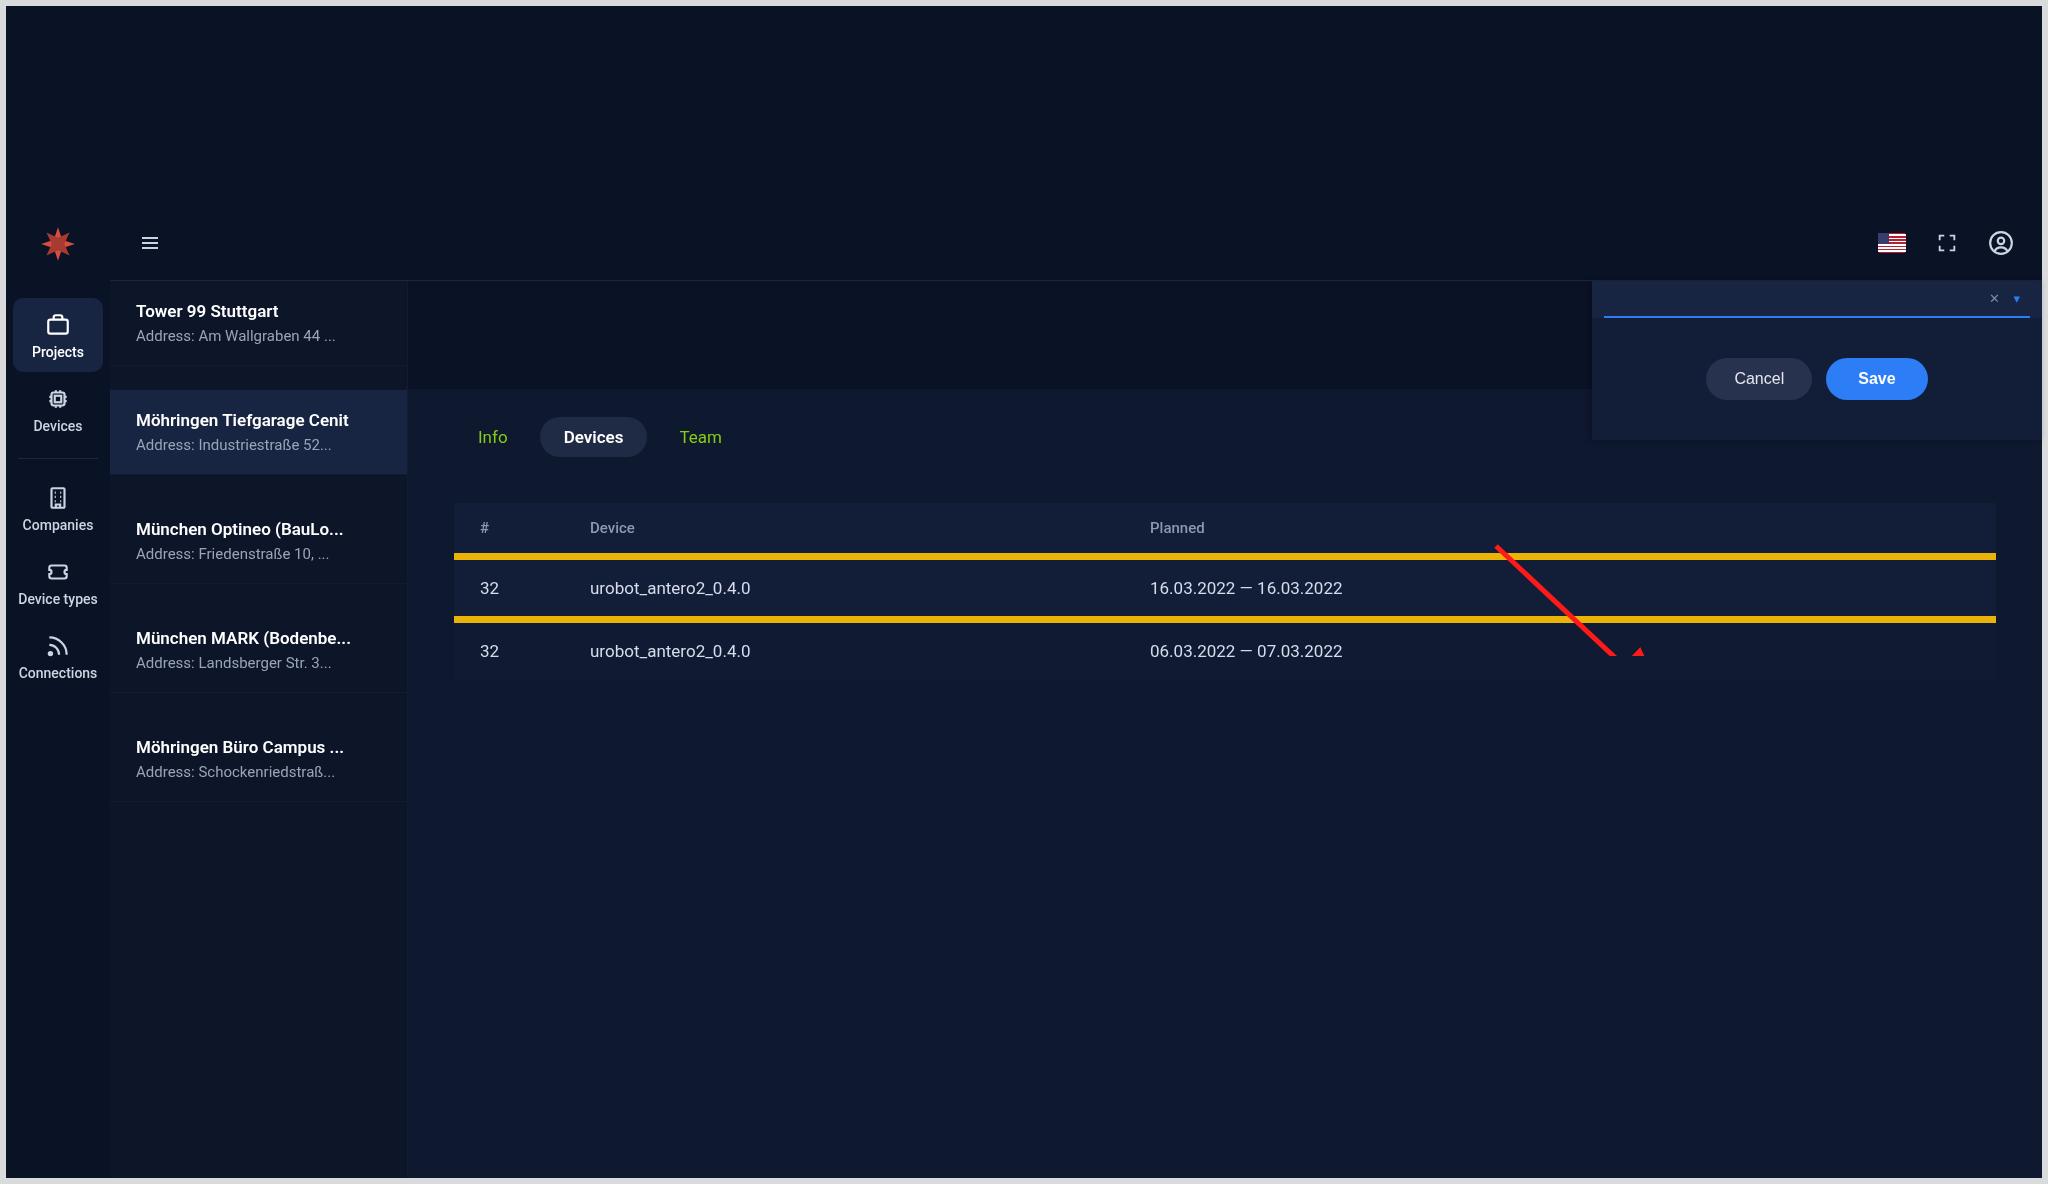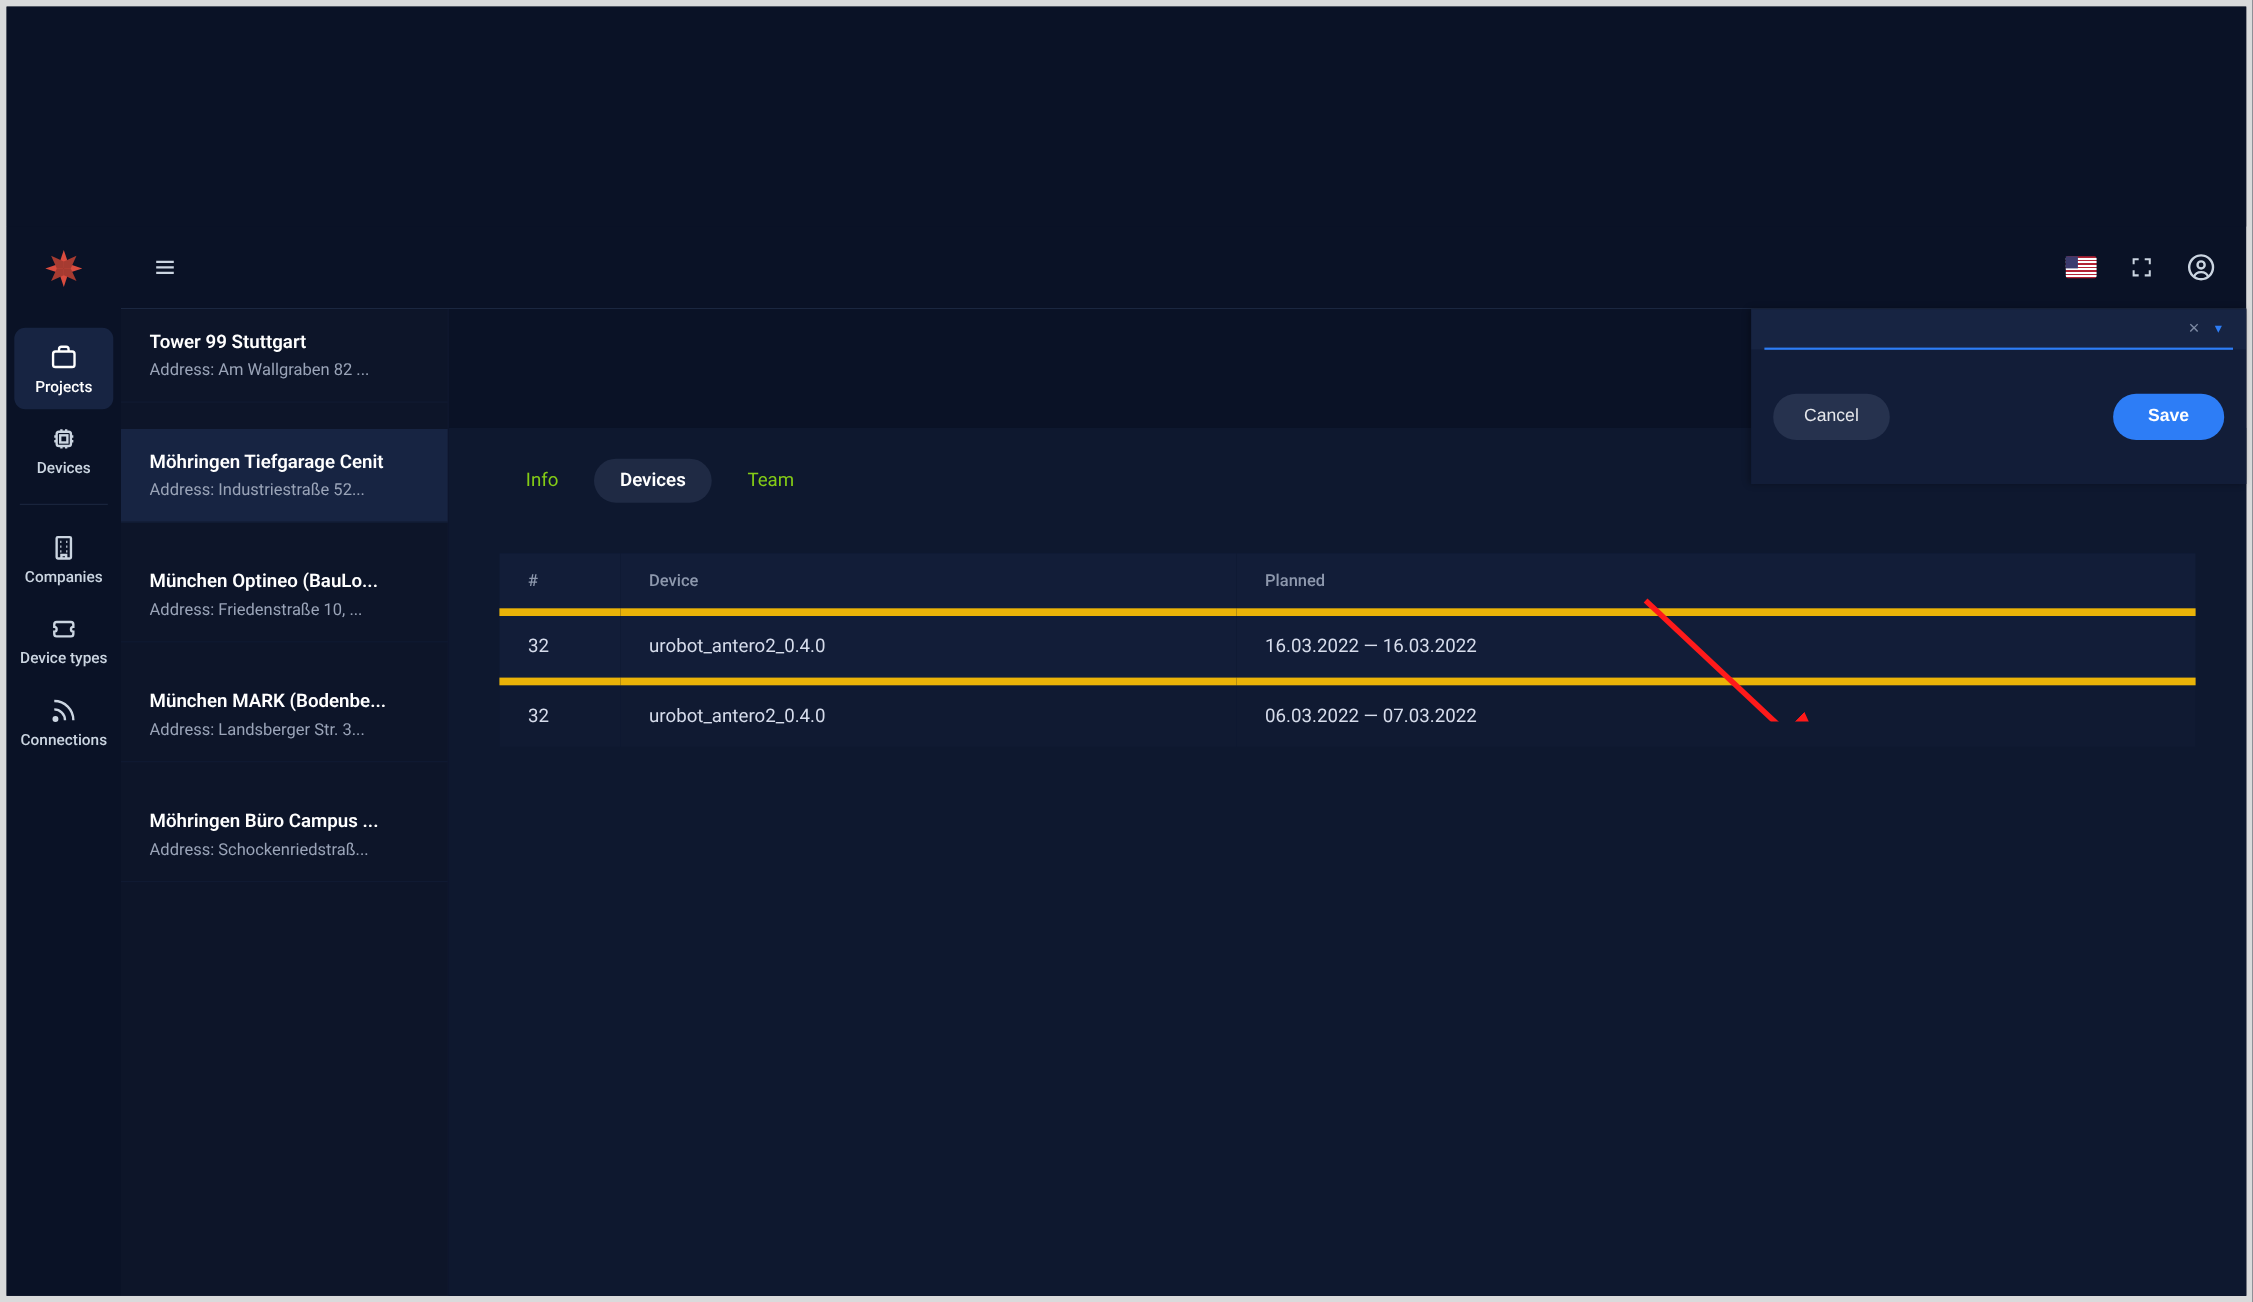--- a/index.html
+++ b/index.html
@@ -265,21 +265,21 @@
     position: absolute;
     top: 4px;
     font-size: 13px;
     color: #7d8aa3;
     cursor: pointer;
   }
   .dd-clear { right: 30px; }
   .dd-caret { right: 10px; color:#2d7df6; }
   .dd-actions {
     display: flex;
-    justify-content: space-between;
+    justify-content: center;
     gap: 14px;
     padding: 40px 20px 40px;
     background: #121d38;
   }
   .btn-cancel {
     background: #26324e;
     color: #e5e7eb;
     border: none;
     padding: 12px 28px;
     border-radius: 26px;
@@ -399,21 +399,21 @@
                 </svg>
             </div>
           </div>
         </div>
 
         <div class="content-row">
 
           <div class="project-list">
             <div class="project-item">
               <div class="title">Tower 99 Stuttgart</div>
-              <div class="addr">Address: Am Wallgraben 82 ...</div>
+              <div class="addr">Address: Am Wallgraben 44 ...</div>
             </div>
             <div class="project-item active">
               <div class="title">Möhringen Tiefgarage Cenit</div>
               <div class="addr">Address: Industriestraße 52...</div>
             </div>
             <div class="project-item">
               <div class="title">München Optineo (BauLo...</div>
               <div class="addr">Address: Friedenstraße 10, ...</div>
             </div>
             <div class="project-item">

